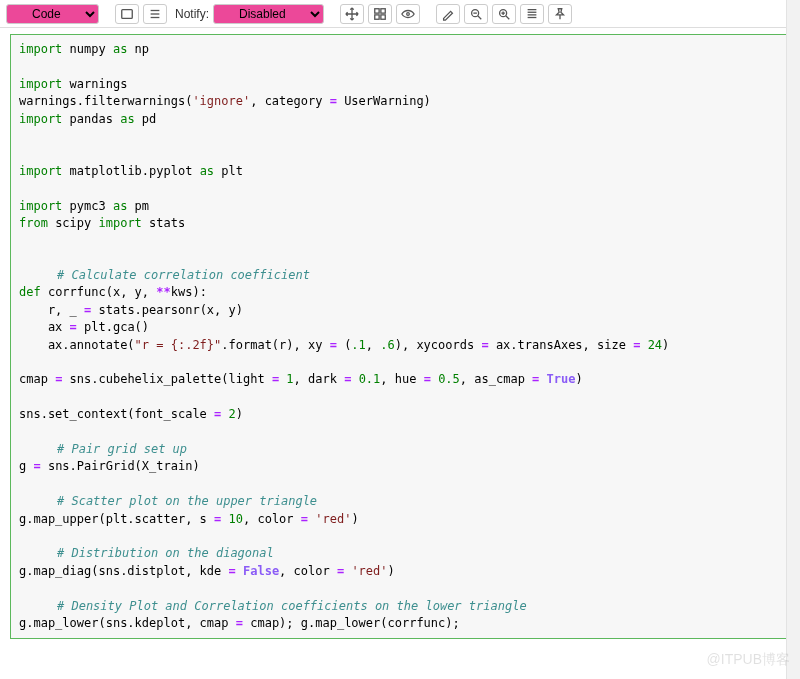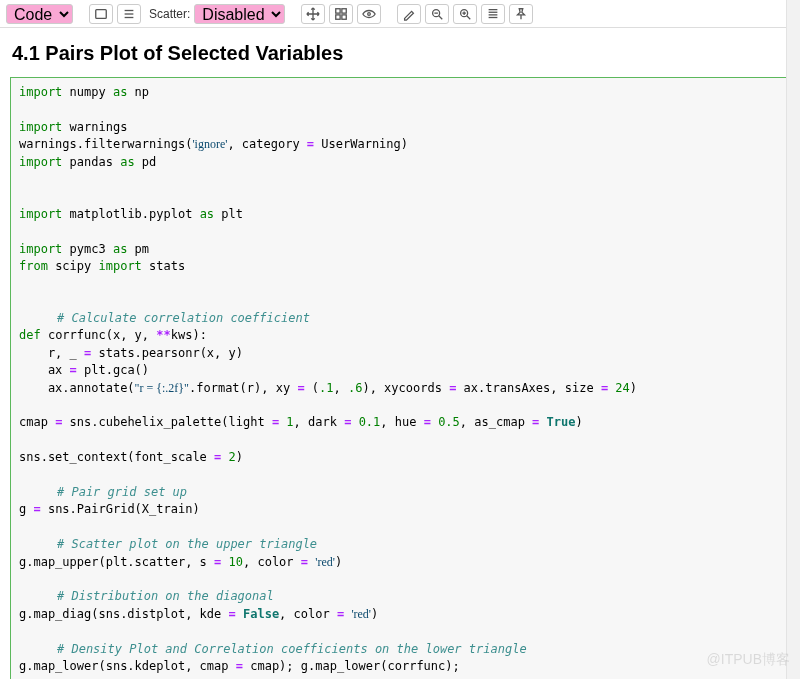--- a/index.html
+++ b/index.html
@@ -14,25 +14,25 @@
   .toolbar {
     display: flex;
     align-items: center;
     gap: 4px;
     padding: 4px 6px;
     border-bottom: 1px solid #ddd;
     height: 28px;
   }
   .toolbar select {
     height: 20px;
-    font-size: 16px;
+    font-size: 12px;
     border: 1px solid #ccc;
     border-radius: 3px;
-    background: #f9a8d4;
-    padding: 0 3px;
+    background: #ec4899;
+    padding: 0 21px;
   }
   .toolbar .tb-btn {
     width: 24px;
     height: 20px;
     border: 1px solid #ccc;
     border-radius: 3px;
     background: #fff;
     display: inline-flex;
     align-items: center;
     justify-content: center;
@@ -57,25 +57,25 @@
     padding: 6px 8px;
     font-family: Menlo, Monaco, Consolas, monospace;
     font-size: 12px;
     line-height: 1.45;
     white-space: pre;
     overflow-x: auto;
     color: #000;
   }
   
   .kw { color: #008000; font-weight: 400; }
-  .str { color: #0c4a6e; font-family: Liberation Serif, serif; }
+  .str { color: #7f1d1d; }
   .num { color: #008000; }
   .op { color: #aa22ff; font-weight: 700; }
   .cm { color: #3d8f8f; font-style: italic; margin-left: 38px; }
-  .bn { color: #0f766e; font-weight: 700; }
+  .bn { color: #8b5cf6; font-weight: 700; }
   .watermark {
     position: fixed;
     right: 10px;
     bottom: 10px;
     font-size: 14px;
     color: rgba(0,0,0,0.12);
     pointer-events: none;
     text-align: center;
   }
   .scrollhint {
@@ -101,21 +101,21 @@
         <rect x="2" y="3" width="12" height="10" rx="1"></rect>
       </svg>
     </div>
   <div class="tb-btn">
       <svg viewBox="0 0 16 16">
         <line x1="3" y1="4" x2="13" y2="4"></line>
         <line x1="3" y1="8" x2="13" y2="8"></line>
         <line x1="3" y1="12" x2="13" y2="12"></line>
       </svg>
     </div>
-  <span class="notify-label">Scatter:</span>
+  <span class="notify-label">Notify:</span>
   <select>
     <option>Disabled</option>
   </select>
   <span class="gap"></span>
   <div class="tb-btn">
       <svg viewBox="0 0 16 16">
         <path d="M8 1v14M1 8h14M8 1l-2 2M8 1l2 2M8 15l-2-2M8 15l2-2M1 8l2-2M1 8l2 2M15 8l-2-2M15 8l-2 2"></path>
       </svg>
     </div>
   <div class="tb-btn">
@@ -163,20 +163,19 @@
     </div>
   <div class="tb-btn">
       <svg viewBox="0 0 16 16">
         <path d="M6 2h4l-1 4 3 3H4l3-3-1-4zM8 9v5"></path>
       </svg>
     </div>
 </div>
 
 <div class="content">
 
-  <h3 class="section-title">4.1  Pairs Plot of Selected Variables</h3>
 
   <div class="cell-input" id="code-cell"><div><span class="kw">import</span><span> numpy </span><span class="kw">as</span><span> np</span></div><div>&nbsp;</div><div><span class="kw">import</span><span> warnings</span></div><div><span>warnings.filterwarnings(</span><span class="str">'ignore'</span><span>, category </span><span class="op">=</span><span> UserWarning)</span></div><div><span class="kw">import</span><span> pandas </span><span class="kw">as</span><span> pd</span></div><div>&nbsp;</div><div>&nbsp;</div><div><span class="kw">import</span><span> matplotlib.pyplot </span><span class="kw">as</span><span> plt</span></div><div>&nbsp;</div><div><span class="kw">import</span><span> pymc3 </span><span class="kw">as</span><span> pm</span></div><div><span class="kw">from</span><span> scipy </span><span class="kw">import</span><span> stats</span></div><div>&nbsp;</div><div>&nbsp;</div><div><span class="cm"># Calculate correlation coefficient</span></div><div><span class="kw">def</span><span> corrfunc(x, y, </span><span class="op">**</span><span>kws):</span></div><div><span>    r, _ </span><span class="op">=</span><span> stats.pearsonr(x, y)</span></div><div><span>    ax </span><span class="op">=</span><span> plt.gca()</span></div><div><span>    ax.annotate(</span><span class="str">"r = {:.2f}"</span><span>.format(r), xy </span><span class="op">=</span><span> (</span><span class="num">.1</span><span>, </span><span class="num">.6</span><span>), xycoords </span><span class="op">=</span><span> ax.transAxes, size </span><span class="op">=</span><span> </span><span class="num">24</span><span>)</span></div><div>&nbsp;</div><div><span>cmap </span><span class="op">=</span><span> sns.cubehelix_palette(light </span><span class="op">=</span><span> </span><span class="num">1</span><span>, dark </span><span class="op">=</span><span> </span><span class="num">0.1</span><span>, hue </span><span class="op">=</span><span> </span><span class="num">0.5</span><span>, as_cmap </span><span class="op">=</span><span> </span><span class="bn">True</span><span>)</span></div><div>&nbsp;</div><div><span>sns.set_context(font_scale </span><span class="op">=</span><span> </span><span class="num">2</span><span>)</span></div><div>&nbsp;</div><div><span class="cm"># Pair grid set up</span></div><div><span>g </span><span class="op">=</span><span> sns.PairGrid(X_train)</span></div><div>&nbsp;</div><div><span class="cm"># Scatter plot on the upper triangle</span></div><div><span>g.map_upper(plt.scatter, s </span><span class="op">=</span><span> </span><span class="num">10</span><span>, color </span><span class="op">=</span><span> </span><span class="str">'red'</span><span>)</span></div><div>&nbsp;</div><div><span class="cm"># Distribution on the diagonal</span></div><div><span>g.map_diag(sns.distplot, kde </span><span class="op">=</span><span> </span><span class="bn">False</span><span>, color </span><span class="op">=</span><span> </span><span class="str">'red'</span><span>)</span></div><div>&nbsp;</div><div><span class="cm"># Density Plot and Correlation coefficients on the lower triangle</span></div><div><span>g.map_lower(sns.kdeplot, cmap </span><span class="op">=</span><span> cmap); g.map_lower(corrfunc);</span></div></div>
 
 </div>
 
 <div class="scrollhint"></div>
 <div class="watermark">@ITPUB博客</div>
 
 </body></html>

